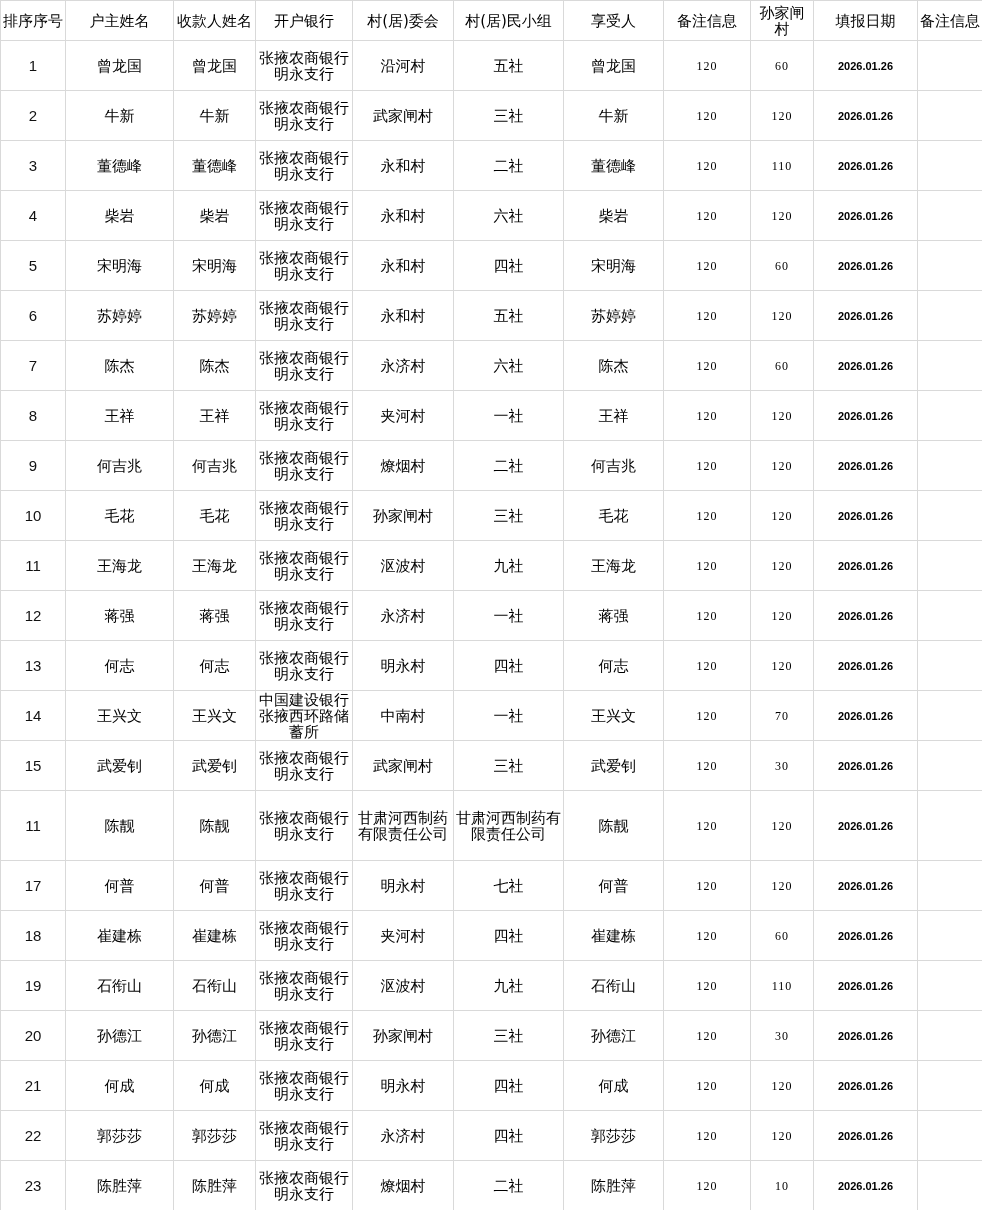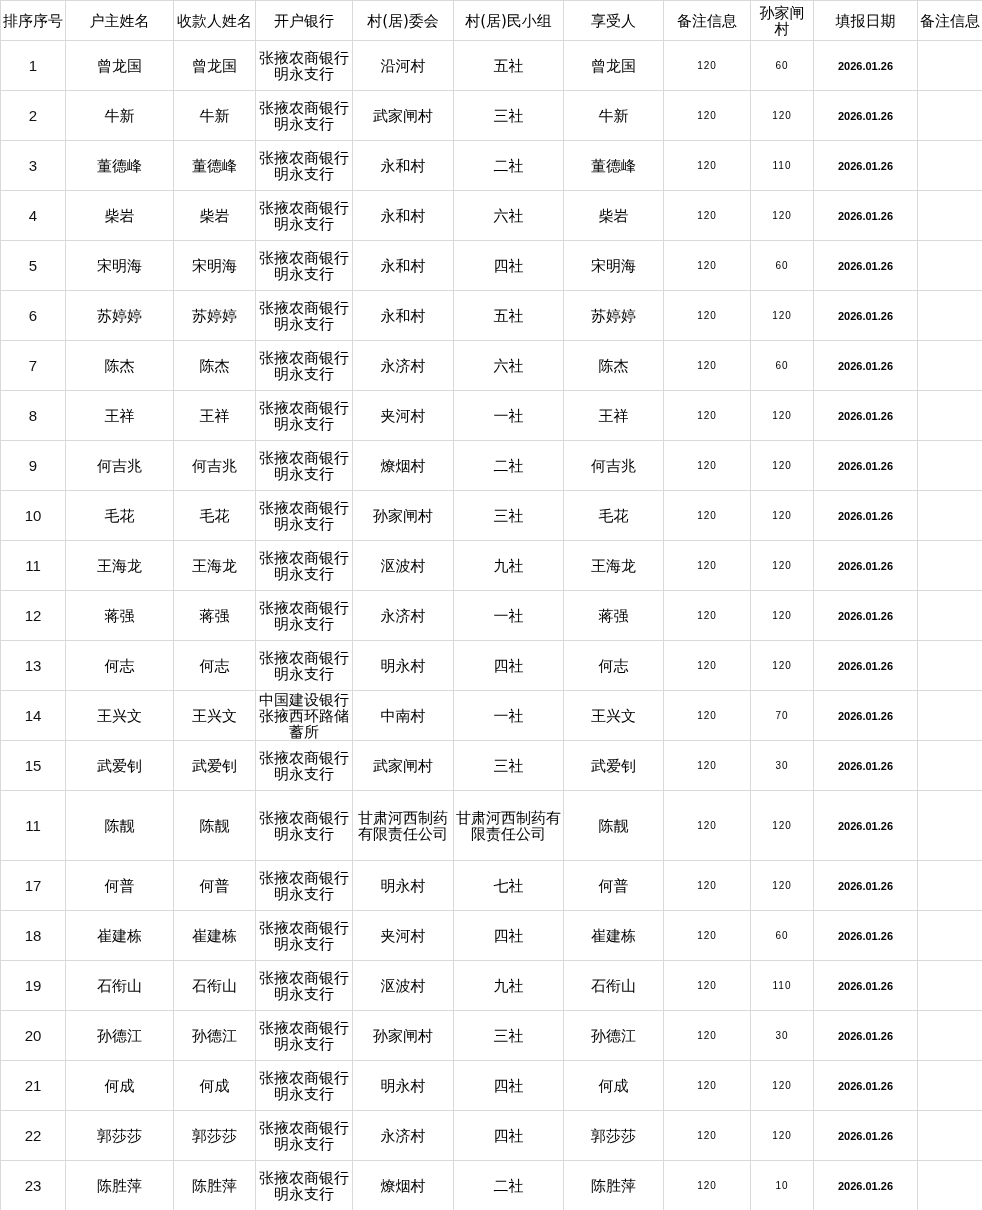--- a/index.html
+++ b/index.html
@@ -24,21 +24,21 @@
     overflow:hidden;
     background:#ffffff;
   }
   thead tr{height:40px;}
   tbody tr{height:50px;}
   
   tbody tr:nth-child(16){height:70px;}
   
   td.c0{font-family:"Liberation Sans",sans-serif;font-size:15px;color:#111;}
   
-  td.c7,td.c8{font-family:Liberation Sans, sans-serif;font-size:10px;letter-spacing:1px;}
+  td.c7,td.c8{font-family:Liberation Serif, serif;font-size:12px;letter-spacing:1px;}
   
   td.c9{font-family:"Liberation Sans",sans-serif;font-weight:700;font-size:11px;}
 </style>
 </head>
 <body>
 
 <div class="sheet">
   <table>
     <colgroup>
       <col style="width:65px">

